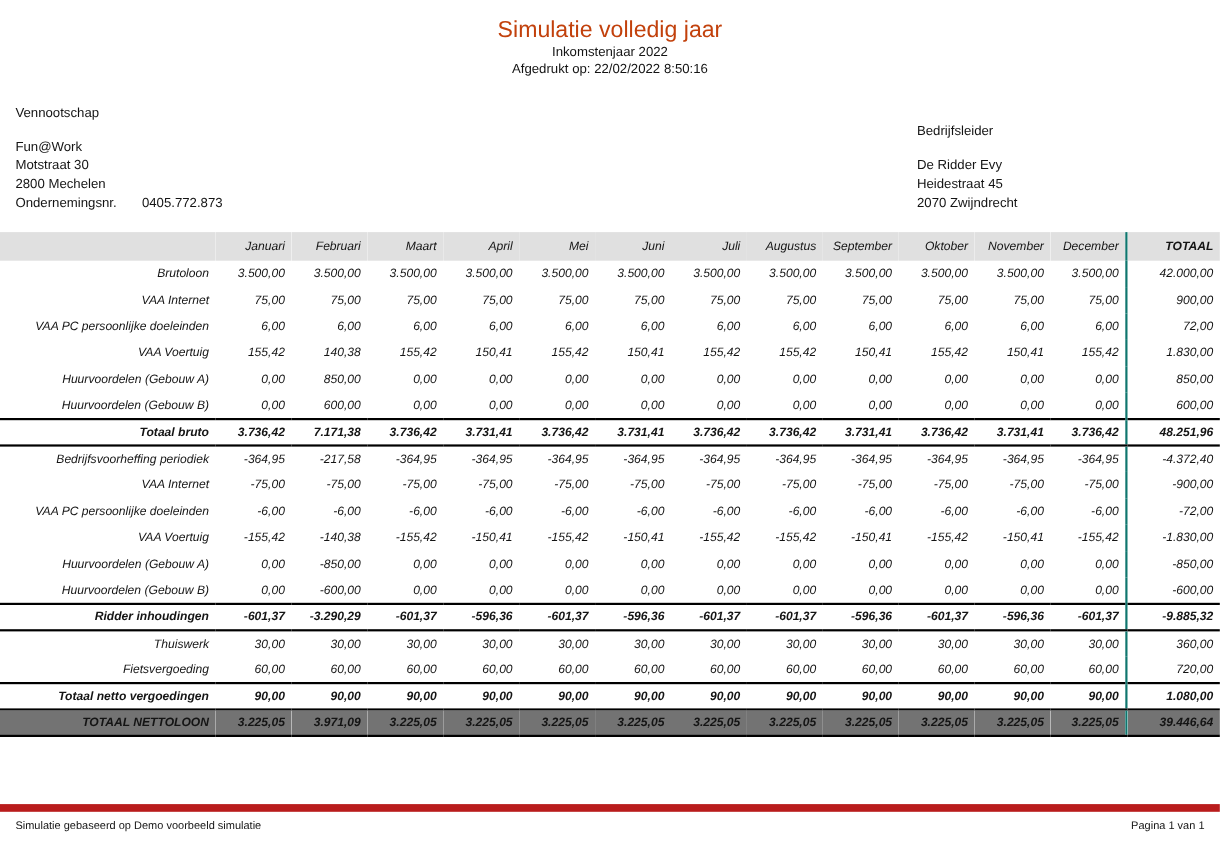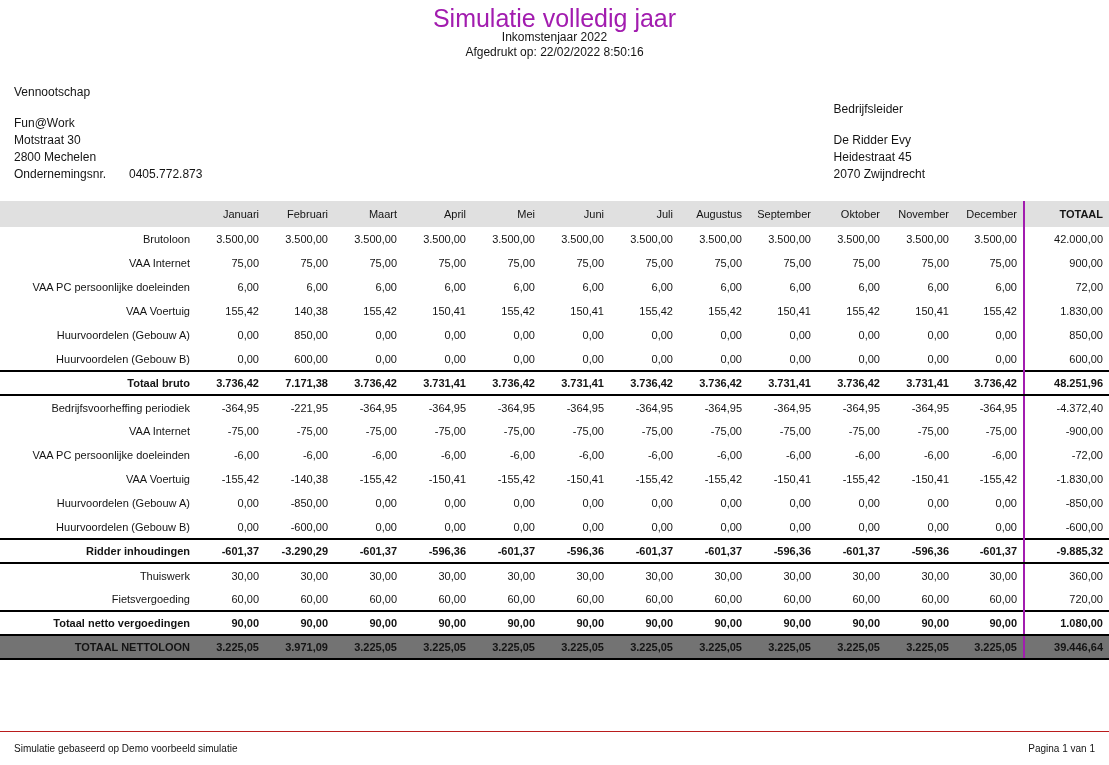--- a/index.html
+++ b/index.html
@@ -7,78 +7,78 @@
   body {
     width:1109px; height:765px;
     background:#ffffff;
     font-family:"Liberation Sans", sans-serif;
     color:#141414;
     position:relative;
     overflow:hidden;
   }
   .title {
     text-align:center;
-    color:#a21caf;
-    font-size:25px;
-    padding-top:6px;
+    color:#c2410c;
+    font-size:21px;
+    padding-top:16px;
     line-height:24px;
   }
   .sub {
     text-align:center;
     font-size:12px;
     line-height:15px;
   }
   .info {
     display:flex;
     justify-content:space-between;
     padding:0 14px 0 14px;
     margin-top:24px;
     font-size:12px;
     align-items:flex-end;
   }
   .info .block { line-height:17px; }
   .info .block .heading { margin-bottom:14px; }
   .info .right { margin-right:170px; }
   .entline { display:flex; }
   .entline .entlabel { width:115px; }
-  .tablewrap { margin-top:18px; }
+  .tablewrap { margin-top:18px;font-style:italic; }
   table {
     width:100%;
     border-collapse:collapse;
     table-layout:fixed;
     font-size:11px;
   }
   th, td {
     padding:0 6px;
     height:24px;
     text-align:right;
     font-weight:normal;
     white-space:nowrap;
     overflow:hidden;
   }
   thead th { background:#e0e0e0; height:26px; }
   th.lbl, td.lbl { text-align:right; padding-left:5px; }
-  th.totcol, td.totcol { border-left:2px solid #a21caf;text-align:right; }
+  th.totcol, td.totcol { border-left:2px solid #0f766e;text-align:right; }
   thead th.totcol { font-weight:bold; }
   tr.subtotal td {
     font-weight:bold;
     border-top:2px solid #000;
     border-bottom:2px solid #000;
   }
   tr.grandtotal td {
     font-weight:bold;
     background:#737373;
     border-top:2px solid #000;
     border-bottom:2px solid #000;
   }
   .footer {
     position:absolute;
     left:0; right:0; bottom:0;
     height:34px;
-    border-top:1px solid #b91c1c;
+    border-top:7px solid #b91c1c;
     display:flex;
     justify-content:space-between;
     align-items:center;
     padding:0 14px;
     font-size:10px;
   }
 </style>
 </head>
 <body>
 
@@ -250,21 +250,21 @@
           <td>3.736,42</td>
           <td>3.731,41</td>
           <td>3.736,42</td>
           <td>3.731,41</td>
           <td>3.736,42</td>
           <td class="totcol">48.251,96</td>
         </tr>
         <tr class="normal">
           <td class="lbl">Bedrijfsvoorheffing periodiek</td>
           <td>-364,95</td>
-          <td>-221,95</td>
+          <td>-217,58</td>
           <td>-364,95</td>
           <td>-364,95</td>
           <td>-364,95</td>
           <td>-364,95</td>
           <td>-364,95</td>
           <td>-364,95</td>
           <td>-364,95</td>
           <td>-364,95</td>
           <td>-364,95</td>
           <td>-364,95</td>

